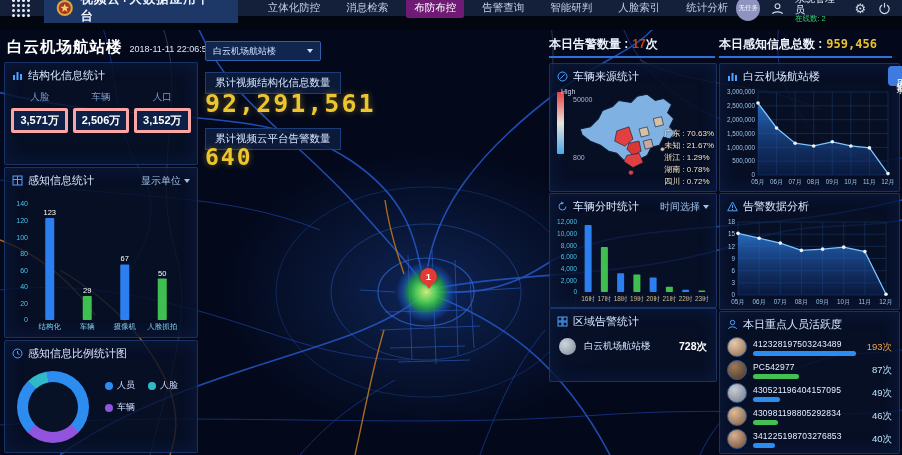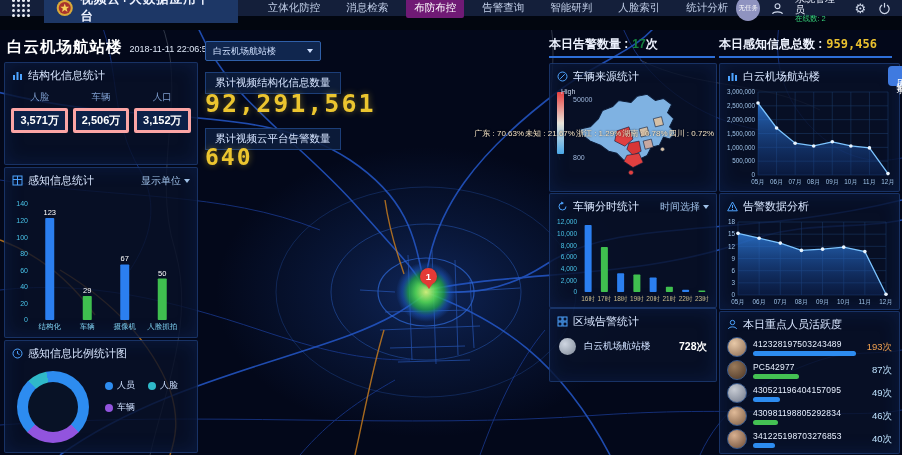--- a/index.html
+++ b/index.html
@@ -45,31 +45,31 @@
   .donut .hole{position:absolute;inset:11px;border-radius:50%;background:#081226;}
   .ratio-legend{display:flex;flex-wrap:wrap;margin:12px 0 0 16px;row-gap:9px;}
   .lg-item{display:flex;align-items:center;gap:4px;width:50%;font-size:9px;color:#cfe0ff;}
   .lg-dot{width:8px;height:8px;border-radius:50%;flex:0 0 auto;}
   
   .area-dd{position:absolute;left:205px;top:11px;width:100px;height:18px;background:#10264e;border:1px solid #2f5fa8;border-radius:2px;display:flex;align-items:center;justify-content:space-between;padding:0 7px;font-size:9px;color:#cfe0ff;z-index:2;cursor:pointer;}
   .m-label{position:absolute;background:rgba(13,28,60,.88);border:1px solid #1c3e78;color:#d6e4ff;font-size:10.5px;padding:3px 9px;z-index:2;white-space:nowrap;}
   .m-value{position:absolute;font-family:"DejaVu Sans Mono",monospace;font-weight:bold;color:#ecc52f;letter-spacing:2px;z-index:2;text-shadow:0 0 7px rgba(236,197,47,.45);}
   
   .col-header{position:absolute;top:6px;height:20px;border-bottom:2px solid #2e6fd8;display:flex;align-items:baseline;font-size:12px;font-weight:bold;color:#eef3ff;z-index:2;white-space:nowrap;}
-  .v-cyan{color:#15803d;margin-left:4px;}
+  .v-cyan{color:#c2410c;margin-left:4px;}
   .v-unit{color:#eef3ff;font-weight:bold;}
   .v-yellow{color:#eac12f;margin-left:4px;font-family:"DejaVu Sans Mono",monospace;}
   
   .vs-body{position:relative;height:100px;}
   .vs-scale{position:absolute;left:7px;top:6px;width:7px;height:62px;background:linear-gradient(#e84040,#e8e4da,#4aa8e8);border-radius:1px;}
   .vs-high{position:absolute;left:4px;top:-4px;font-size:7px;color:#cdd9ee;}
   .vs-max{position:absolute;left:16px;top:4px;font-size:7px;color:#9fb8dd;}
   .vs-min{position:absolute;left:16px;top:62px;font-size:7px;color:#9fb8dd;}
   .vs-map{position:absolute;left:22px;top:0px;}
-  .vs-list{position:absolute;right:2px;top:42px;display:flex;flex-direction:row;gap:1px;z-index:1;}
+  .vs-list{position:absolute;right:2px;top:42px;display:flex;flex-direction:column;gap:1px;z-index:1;}
   .vs-row{font-size:8px;color:#f5e4c8;text-shadow:0 0 2px #000;white-space:nowrap;}
   
   .rg-row{display:flex;align-items:center;gap:8px;padding:7px 9px 0;}
   .rg-avatar{width:17px;height:17px;border-radius:50%;background:radial-gradient(circle at 35% 35%,#cfd6e2,#7d8796);flex:0 0 auto;}
   .rg-name{font-size:9.5px;color:#cfe0ff;flex:1;}
   .rg-val{font-size:10.5px;font-weight:bold;color:#ffffff;}
   
   .ps-row{display:flex;align-items:center;gap:6px;padding:3px 7px 0;}
   .ps-avatar{width:18px;height:18px;border-radius:50%;flex:0 0 auto;border:1px solid #3a5a8c;}
   .ps-row:nth-child(1) .ps-avatar{background:radial-gradient(circle at 35% 30%,#e8c9a8,#8a6a52);}

